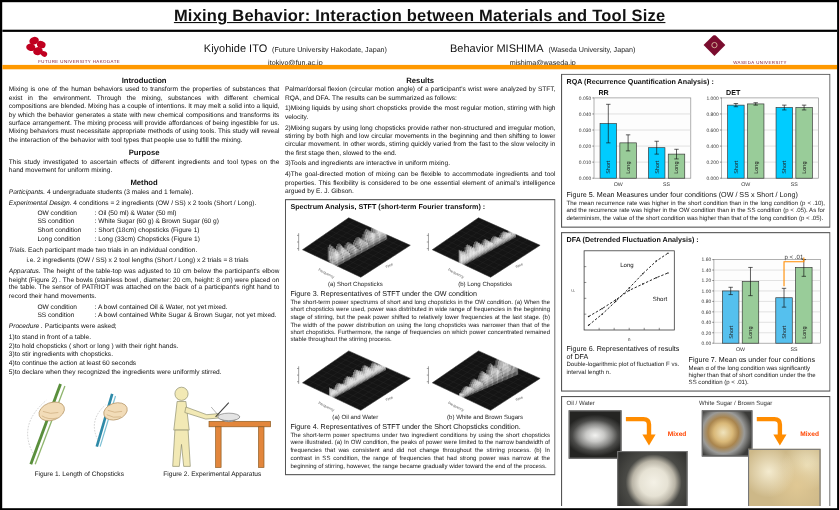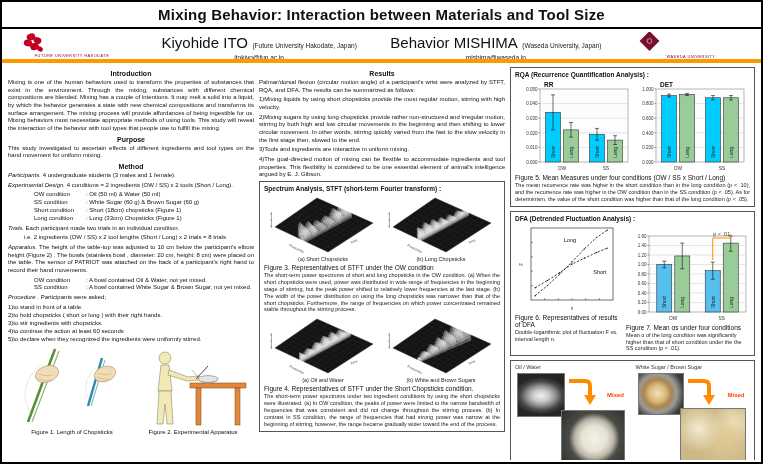--- a/index.html
+++ b/index.html
@@ -1,28 +1,29 @@
 <!DOCTYPE html>
 <html><head>
 <meta charset="utf-8">
 <style>
   * { margin:0; padding:0; box-sizing:border-box; }
   html,body { background:#ffffff; }
   .poster {
     position:relative; width:763px; height:464px; background:#fff;
     border:2px solid #000; overflow:hidden; color:#111;
     font-family:"Liberation Sans", sans-serif;
+    text-decoration:underline;
   }
   .title-row { height:27px; border-bottom:2px solid #000; display:flex; align-items:center; justify-content:center; }
   .title { font-size:15px; font-weight:bold; letter-spacing:.2px; }
   .authors-row { position:absolute; top:29px; left:0; right:0; height:28px; display:flex; justify-content:space-between; padding:0 14px; }
   .logo-block { width:112px; text-align:center; padding-top:1px; }
   .logo-text { font-size:4px; color:#7a0c2e; letter-spacing:.4px; line-height:1.2; }
   .author { text-align:center; padding-top:3px; }
-  .a-name { font-size:15px; color:#111;text-align:center; }
+  .a-name { font-size:10px; color:#111;text-align:center; }
   .a-aff { font-size:6.5px; color:#222; }
   .a-email { font-size:6.5px; margin-top:2px; }
   .orange-bar { position:absolute; top:57px; left:0; right:0; height:4px; background:#ff9900; }
   .main { position:absolute; top:63px; left:2px; right:2px; bottom:0; display:flex; gap:5px; padding:2px 4px; }
   .col { overflow:hidden; height:100%; }
   .col-left { width:246px; }
   .col-mid  { width:246px; }
   .col-right{ flex:1; }
   .sec-h { font-size:7px; font-weight:bold; text-align:center; margin:3px 0 2px; }
   .body { font-size:6px; line-height:1.28; margin:2px 0; }

